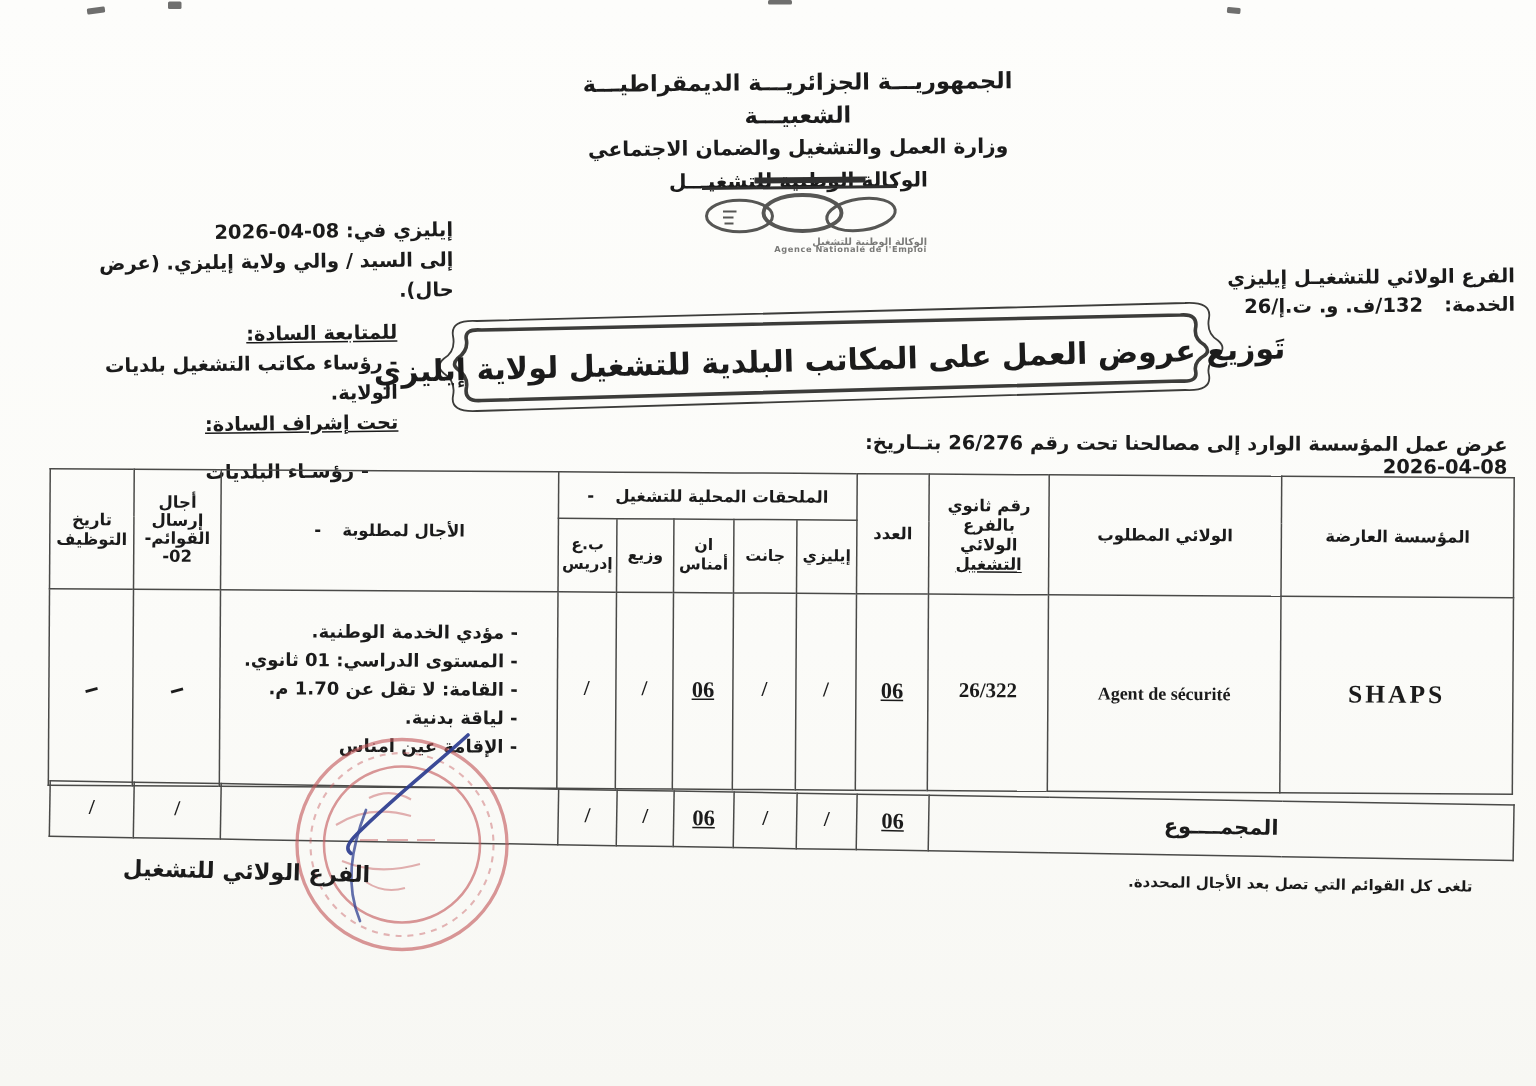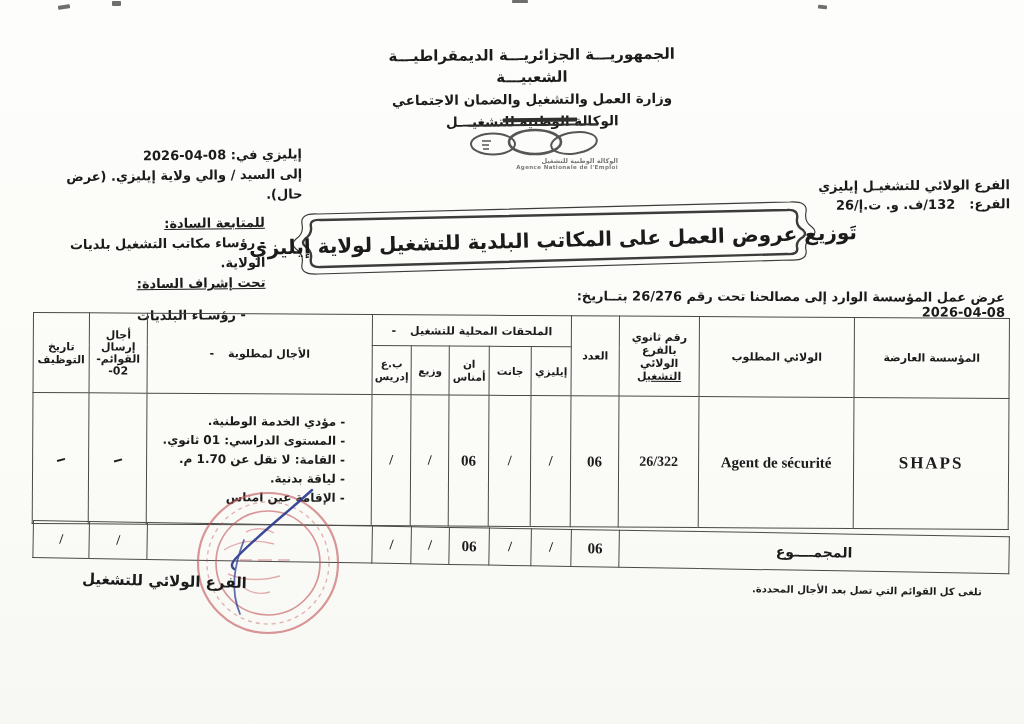--- a/index.html
+++ b/index.html
@@ -51,23 +51,23 @@
   table.main{border:1.5px solid #4a4a48;}
   tr.hrow1 th{height:30px;font-size:11px;}
   tr.hrow2 th{height:48px;font-size:10.5px;line-height:13px;}
   th.small{font-size:10.5px;line-height:13px;}
   th.xsmall{font-size:10px;line-height:12px;}
   tr.data td{height:130px;}
   table.totals td{height:36px;}
   .hdash{margin-inline-start:14px;}
   .lat{font-family:"Liberation Serif",serif;direction:ltr;}
   td.company{font-size:17px;letter-spacing:2px;}
-  td.position{font-size:15px;}
+  td.position{font-size:12px;}
   td.offer{font-size:14px;}
-  td.num{font-size:15px;}
+  td.num{font-size:15px;text-decoration:underline;}
   td.slash{font-size:14px;}
   td.cond{text-align:right;padding-right:26px;padding-left:8px;font-size:12px;line-height:19px;vertical-align:middle;}
   .tilde{display:inline-block;transform:rotate(-15deg) scaleX(1.4);font-size:15px;}
   td.tot-label{font-size:14px;}
   .offer-u{text-decoration:underline;}
 
   
   .stampsig{position:absolute;left:180px;top:468px;z-index:6;}
   .sig-label{position:absolute;left:82px;top:572px;font-size:15px;transform:rotate(1.5deg);z-index:7;}
   .note{position:absolute;left:752px;top:585px;width:258px;font-size:10px;text-align:left;transform:rotate(.8deg);}
@@ -108,21 +108,21 @@
     <div>إلى السيد / والي ولاية إيليزي. (عرض حال).</div>
     <div class="ind gap-top uline">للمتابعة السادة:</div>
     <div class="ind">- رؤساء مكاتب التشغيل بلديات الولاية.</div>
     <div class="ind uline">تحت إشراف السادة:</div>
     <div class="ind2">- رؤسـاء البلديات</div>
   </div>
 
   <div class="right-block">
     <div>الفرع الولائي للتشغيـل إيليزي</div>
     <div>
-      <span>الفرع:</span><span class="refv">132/ف. و. ت.إ/26</span>
+      <span>الخدمة:</span><span class="refv">132/ف. و. ت.إ/26</span>
     </div>
   </div>
 
   <div class="banner">
     <svg width="532" height="94" viewBox="0 0 532 94">
       <g fill="none" stroke="#3c3c3a">
         <path stroke-width="1.2" d="M30 18 Q12 17 14 28 Q16 38 8 43 Q2 48 8 53 Q16 58 14 68 Q12 79 30 78 L502 64 Q520 65 518 54 Q516 46 524 41 Q530 36 524 31 Q516 26 518 16 Q520 5 502 6 Z"></path>
         <path stroke-width="2.4" d="M33 24 Q21 23 23 31 Q24 38 17 43 Q13 47 17 50 Q24 55 23 62 Q21 72 33 71 L499 58 Q511 59 509 51 Q508 45 515 41 Q519 38 515 34 Q508 30 509 23 Q511 13 499 14 Z"></path>
       </g>
     </svg>

